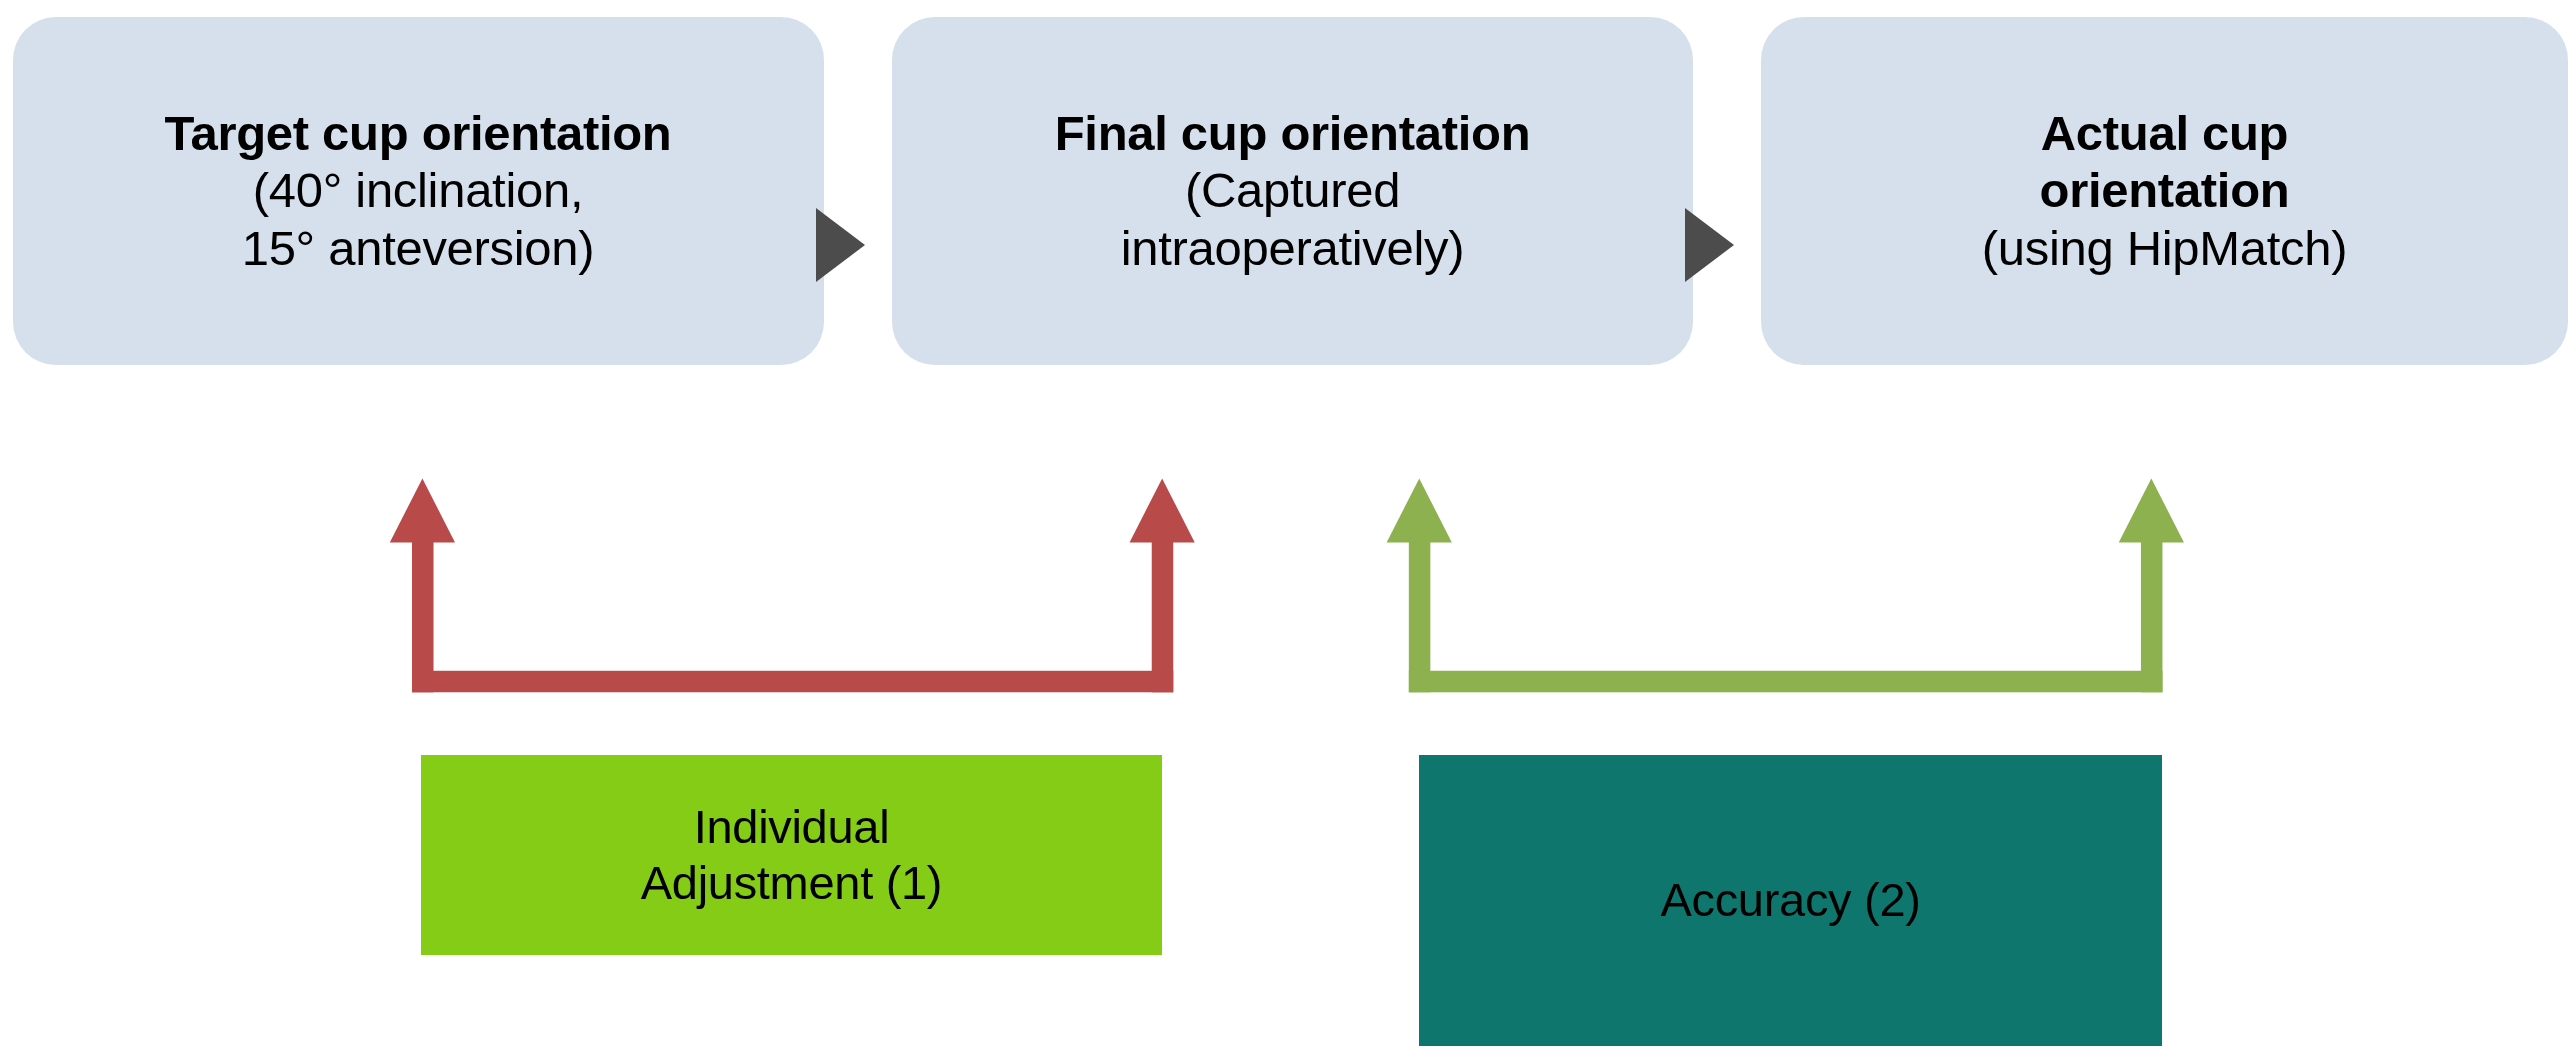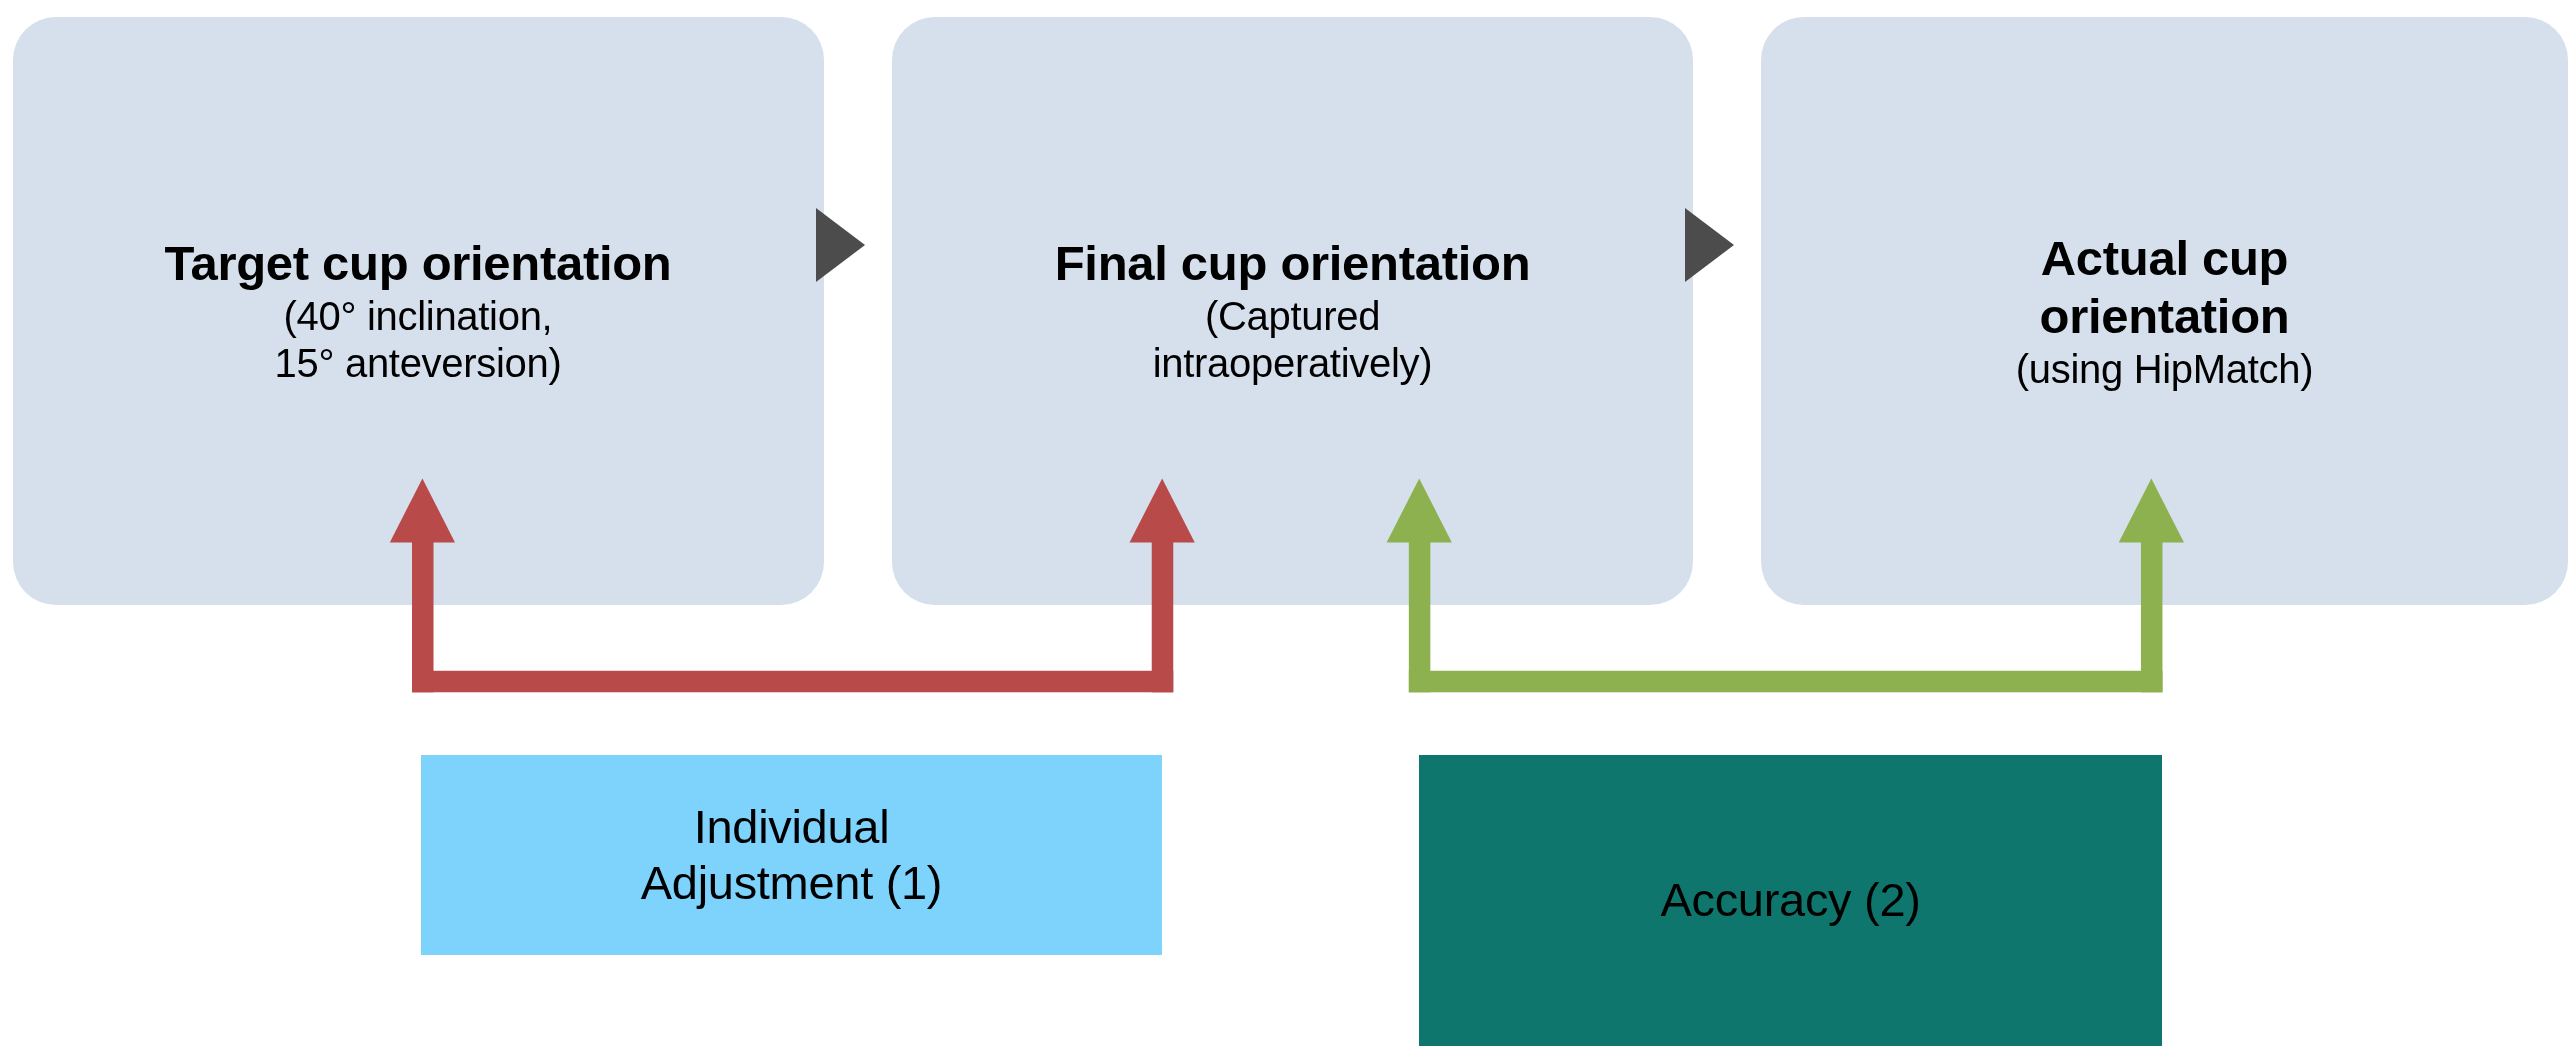--- a/index.html
+++ b/index.html
@@ -15,41 +15,41 @@
     position: relative;
     width: 2576px;
     height: 1059px;
     background: #ffffff;
     overflow: hidden;
   }
   
   .stage-box {
     position: absolute;
     top: 17.4px;
-    height: 588px;
+    height: 348px;
     background: #d6e0ec;
     border-radius: 43px;
     display: flex;
     flex-direction: column;
     align-items: center;
     justify-content: center;
     box-sizing: border-box;
     padding: 7px 18px;
     text-align: center;
     color: #000000;
   }
   .stage-box .title {
     font-size: 49px;
     font-weight: bold;
     line-height: 1.18;
     letter-spacing: -0.3px;
     white-space: pre-line;
   }
   .stage-box .subtitle {
-    font-size: 40px;
+    font-size: 49px;
     font-weight: normal;
     line-height: 1.18;
     letter-spacing: -0.3px;
     white-space: pre-line;
   }
   #box-target { left: 12.5px;   width: 811px; }
   #box-final  { left: 892px; width: 801px; }
   #box-actual { left: 1761px; width: 807px; }
 
   
@@ -86,21 +86,21 @@
     line-height: 1.2;
     letter-spacing: -0.3px;
     white-space: pre-line;
     padding: 5.6px 14px;
   }
   #note-adjustment {
     left: 421px;
     top: 755px;
     width: 741px;
     height: 200px;
-    background: #7dd3fc;
+    background: #84cc16;
   }
   #note-metrics {
     left: 1419px;
     top: 755px;
     width: 743px;
     height: 291px;
     background: #0f766e;
   }
   .note-line { display: block; }
 </style>

